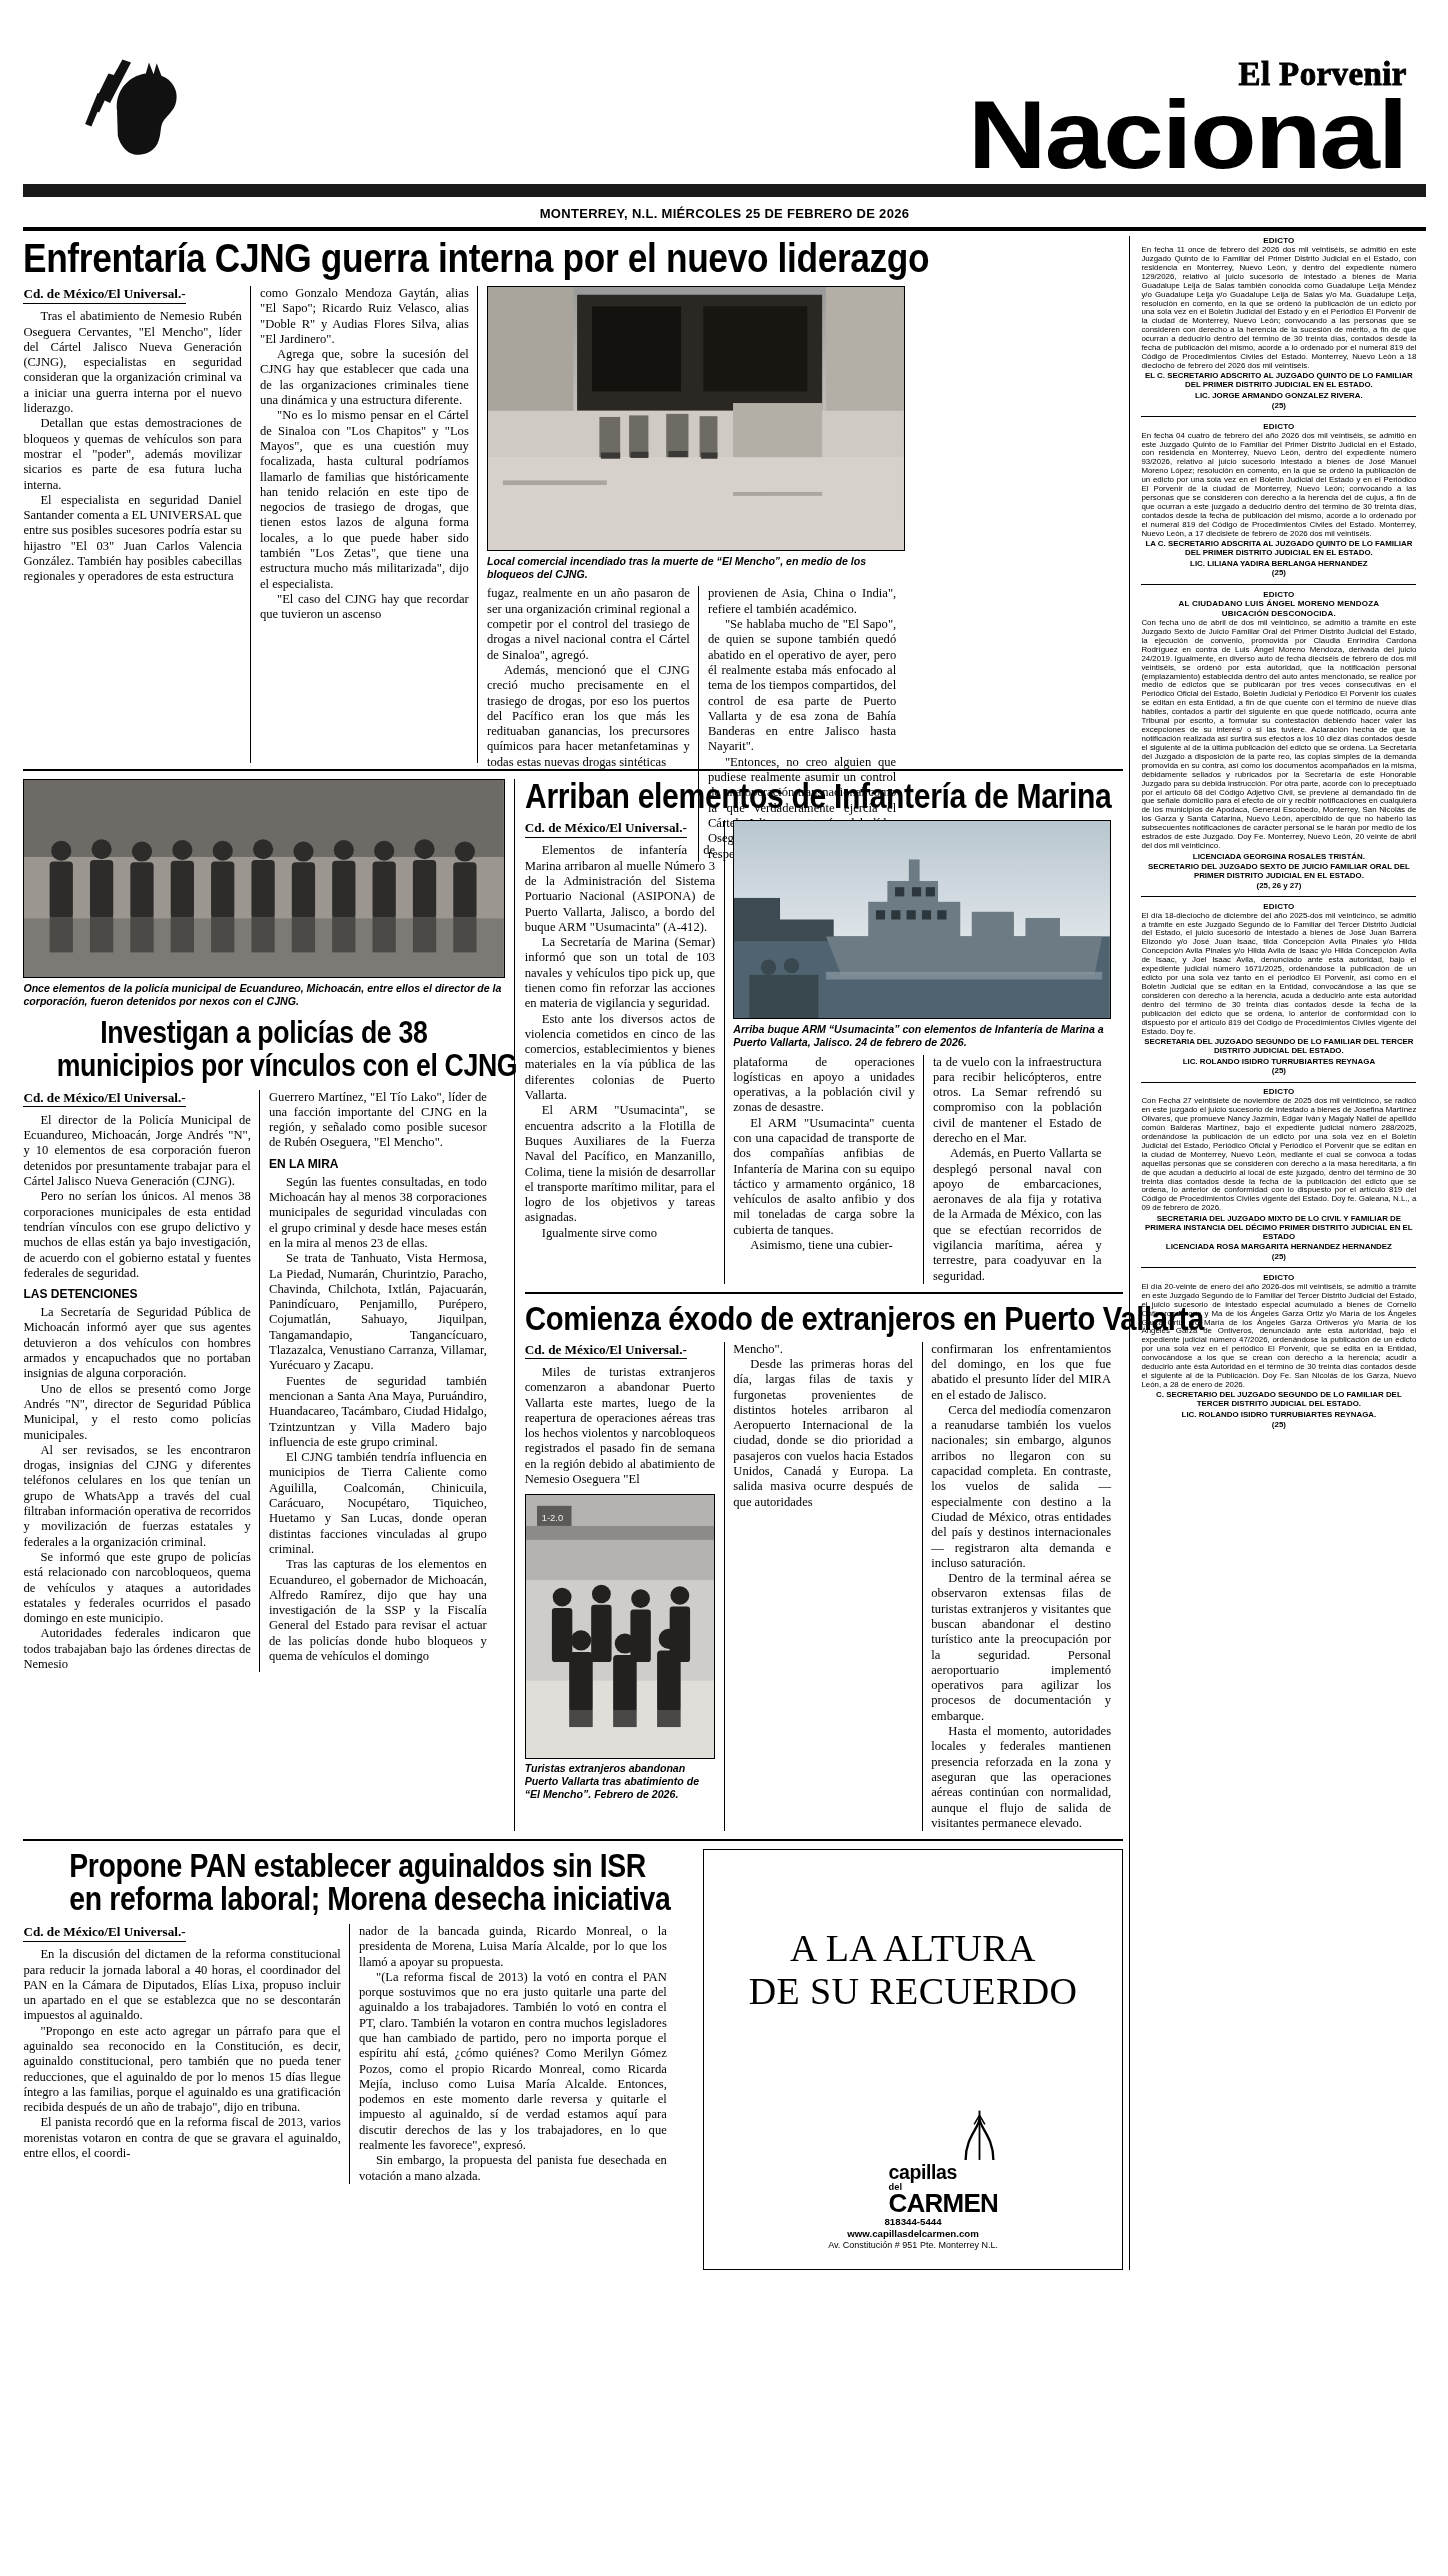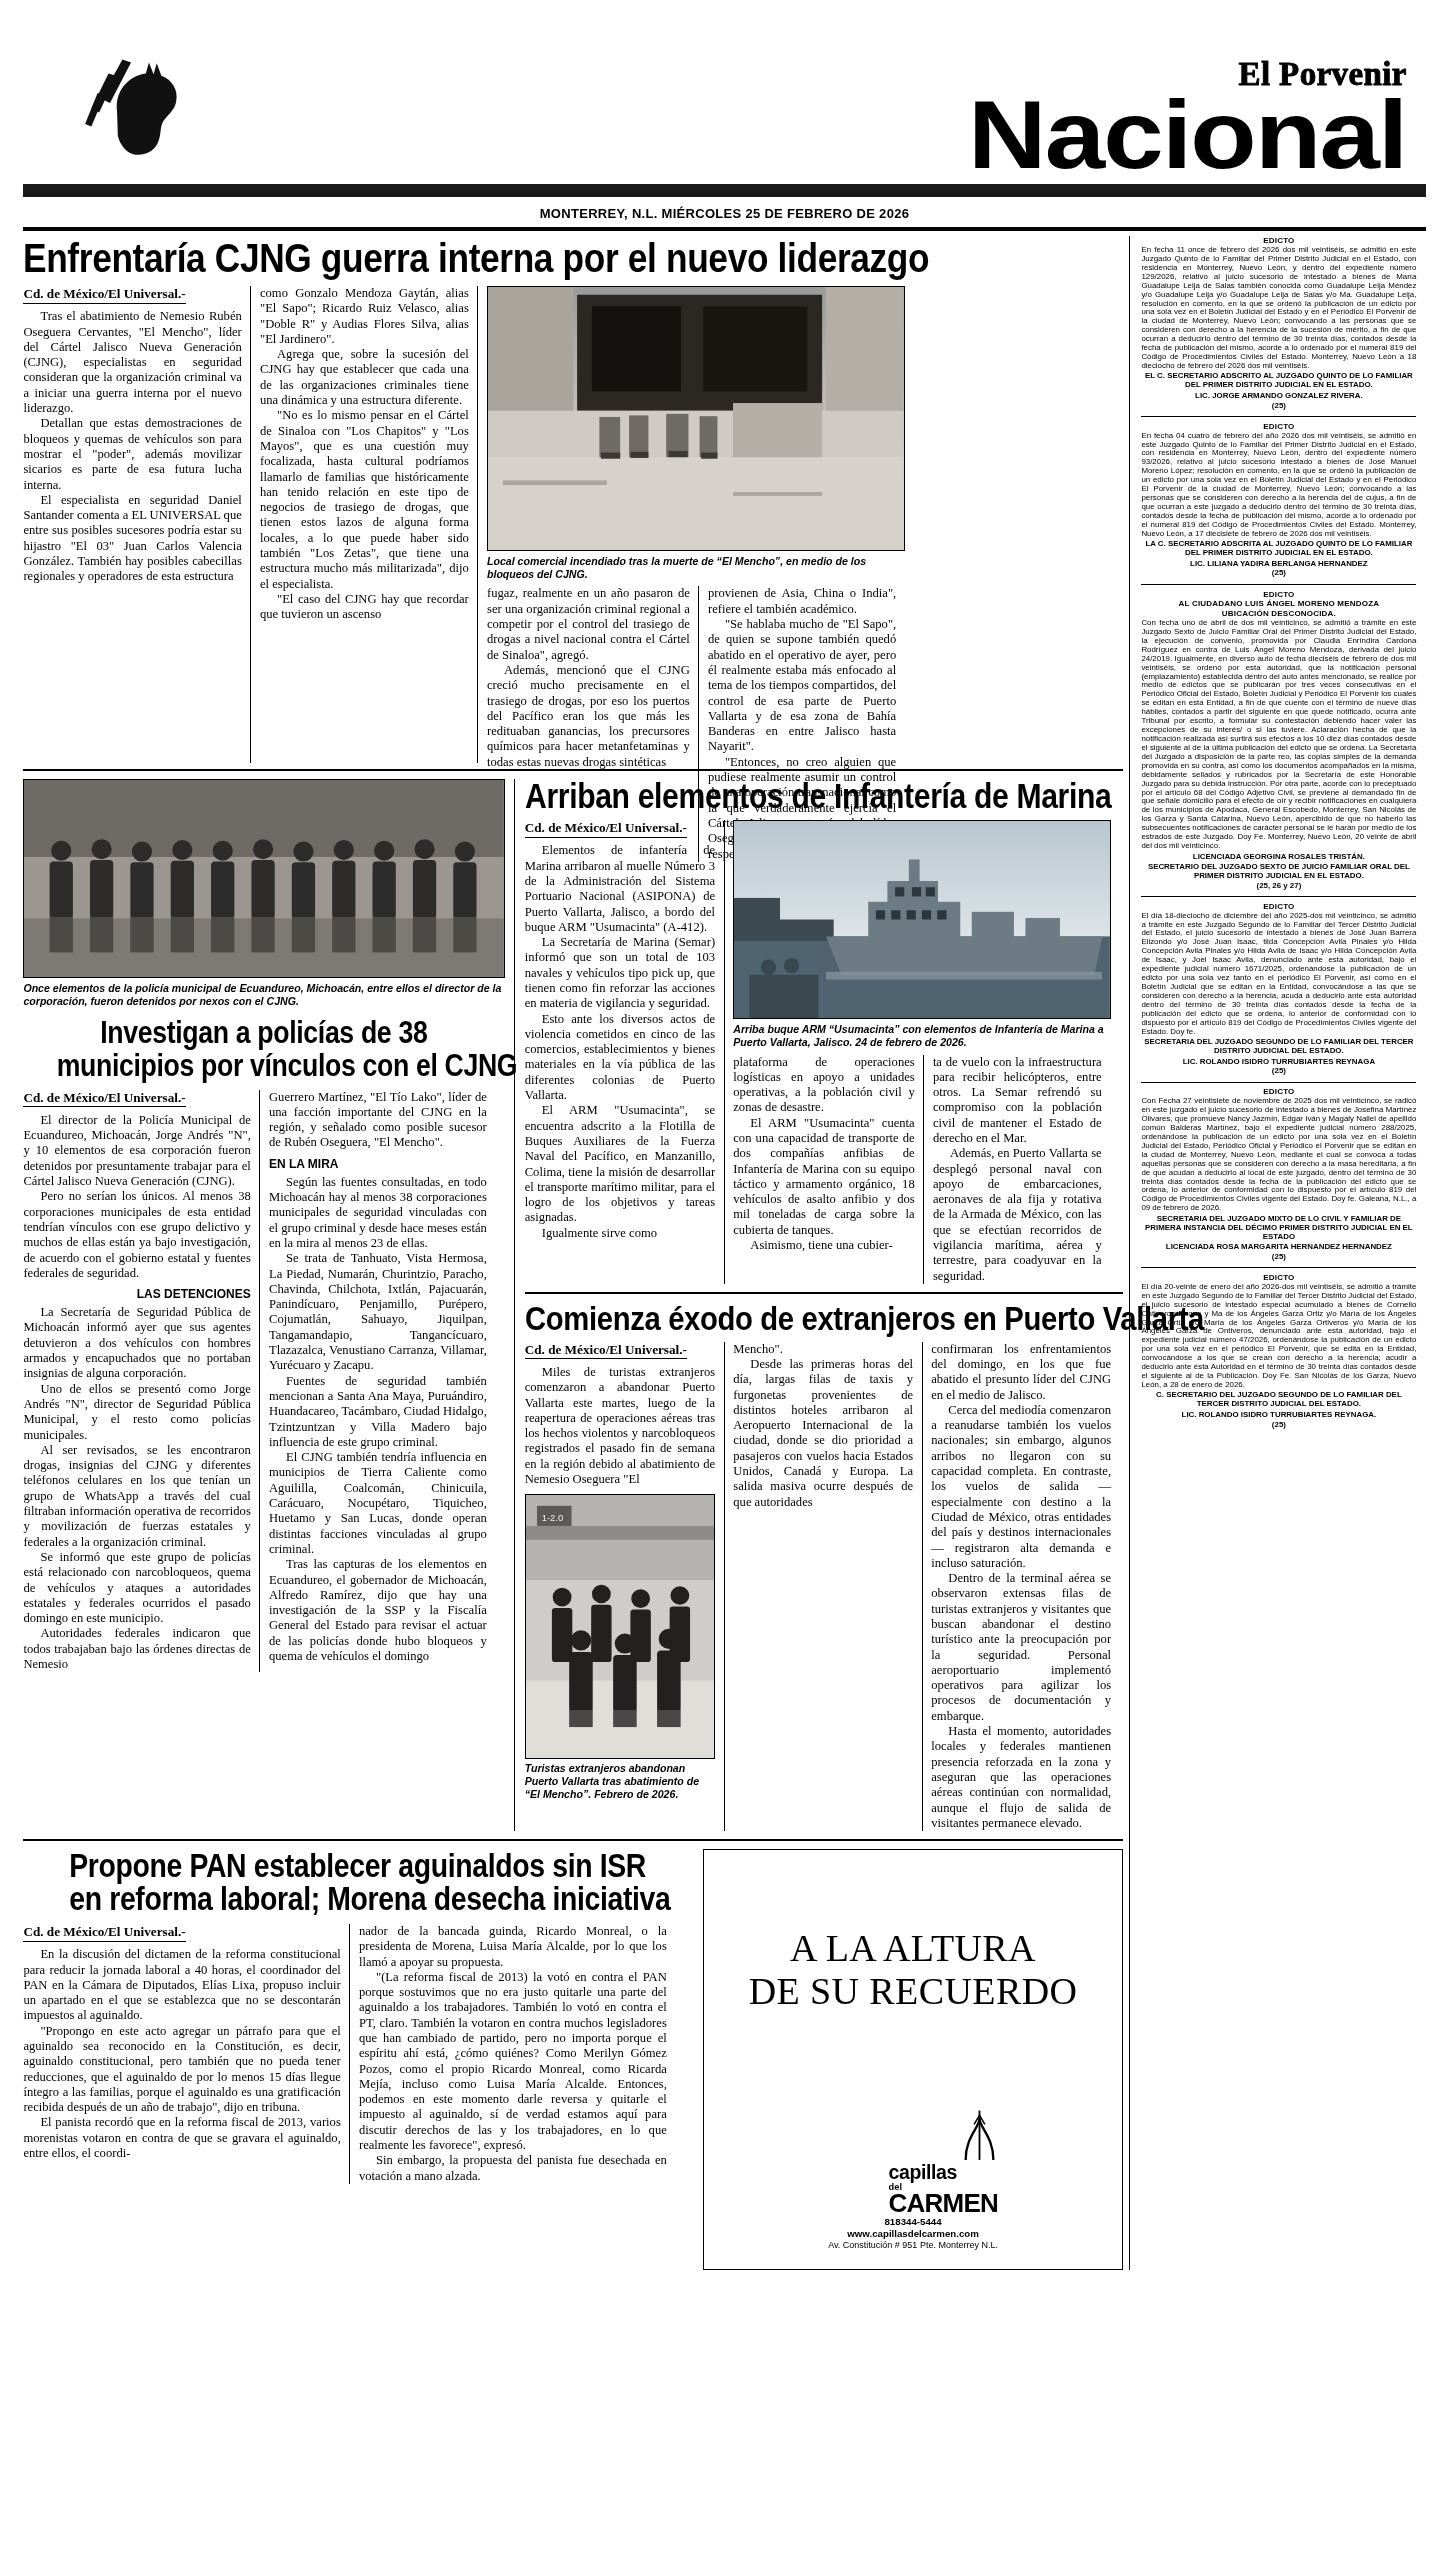--- a/index.html
+++ b/index.html
@@ -76,21 +76,21 @@
     font-style:italic; font-weight:bold;
     font-size:10.6px; line-height:1.2;
     padding-top:3.9px;
     text-align:left;
   }
   .photo { background:#b9b9b9; border:0.8px solid #000; position:relative; overflow:hidden; }
   .photo svg { display:block; width:100%; height:100%; }
   .subhead {
     font-family:"Liberation Sans", sans-serif;
     font-weight:bold; font-size:12px;
-    text-align:right; margin:6.2px 0 3.9px 0;
+    text-align:left; margin:6.2px 0 3.9px 0;
   }
   .hrule { border-top:2.3px solid #000; }
 
   
   .mainarea { display:flex; gap:6px; }
   .leftzone { width:1100px; }
   .edictzone { width:287px; padding-left:11px; border-left:1.1px solid #000; }
 
   .cols { display:flex; }
   .col { padding:0 8.6px; }
@@ -431,21 +431,21 @@
                 <div class="caption">Turistas extranjeros abandonan Puerto Vallarta tras abatimiento de “El Mencho”. Febrero de 2026.</div>
               </div>
               <div class="col" style="width:198px;">
                 <div class="body">
                   <p style="text-indent:0">Mencho".</p>
                   <p>Desde las primeras horas del día, largas filas de taxis y furgonetas provenientes de distintos hoteles arribaron al Aeropuerto Internacional de la ciudad, donde se dio prioridad a pasajeros con vuelos hacia Estados Unidos, Canadá y Europa. La salida masiva ocurre después de que autoridades</p>
                 </div>
               </div>
               <div class="col" style="width:198px;">
                 <div class="body">
-                  <p style="text-indent:0">confirmaran los enfrentamientos del domingo, en los que fue abatido el presunto líder del CJNG en el medio de Jalisco.</p>
+                  <p style="text-indent:0">confirmaran los enfrentamientos del domingo, en los que fue abatido el presunto líder del MIRA en el estado de Jalisco.</p>
                   <p>Cerca del mediodía comenzaron a reanudarse también los vuelos nacionales; sin embargo, algunos arribos no llegaron con su capacidad completa. En contraste, los vuelos de salida —especialmente con destino a la Ciudad de México, otras entidades del país y destinos internacionales— registraron alta demanda e incluso saturación.</p>
                   <p>Dentro de la terminal aérea se observaron extensas filas de turistas extranjeros y visitantes que buscan abandonar el destino turístico ante la preocupación por la seguridad. Personal aeroportuario implementó operativos para agilizar los procesos de documentación y embarque.</p>
                   <p>Hasta el momento, autoridades locales y federales mantienen presencia reforzada en la zona y aseguran que las operaciones aéreas continúan con normalidad, aunque el flujo de salida de visitantes permanece elevado.</p>
                 </div>
               </div>
             </div>
           </div>
 
         </div>
       </div>

